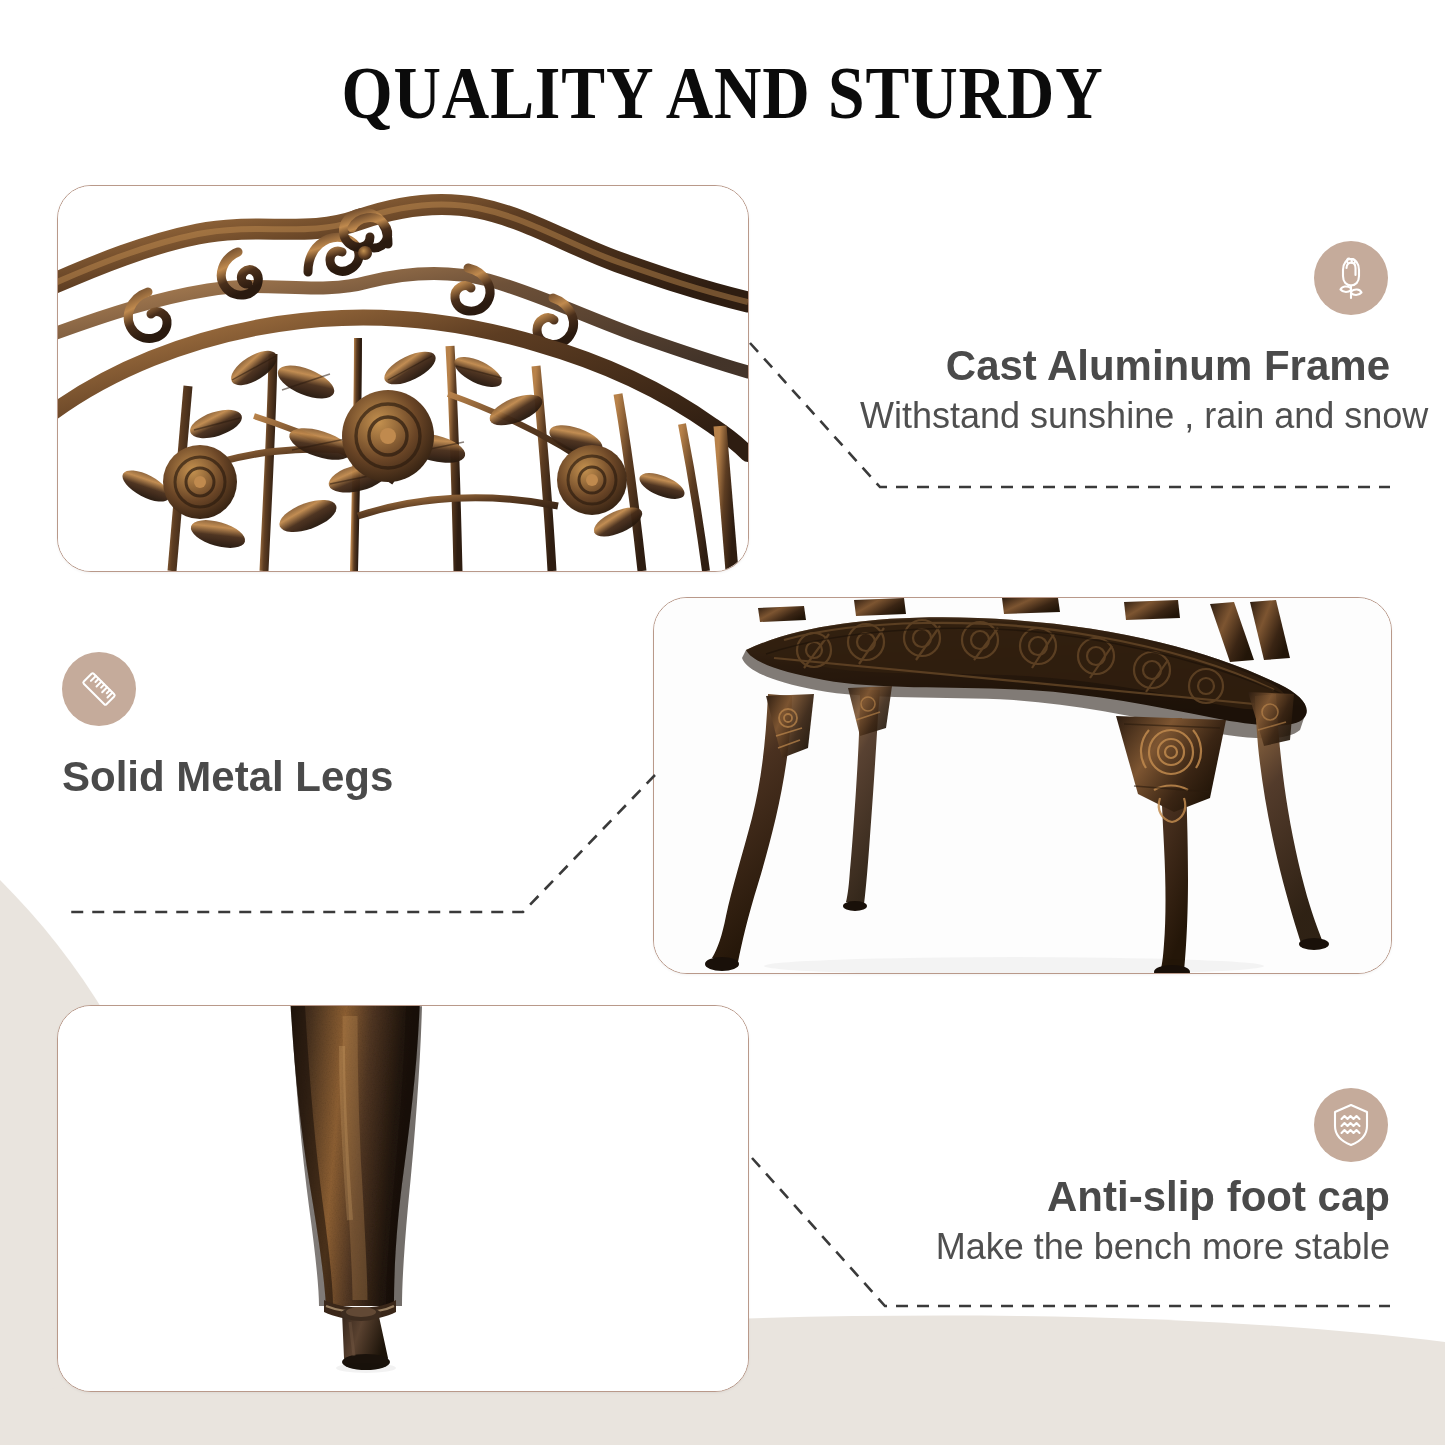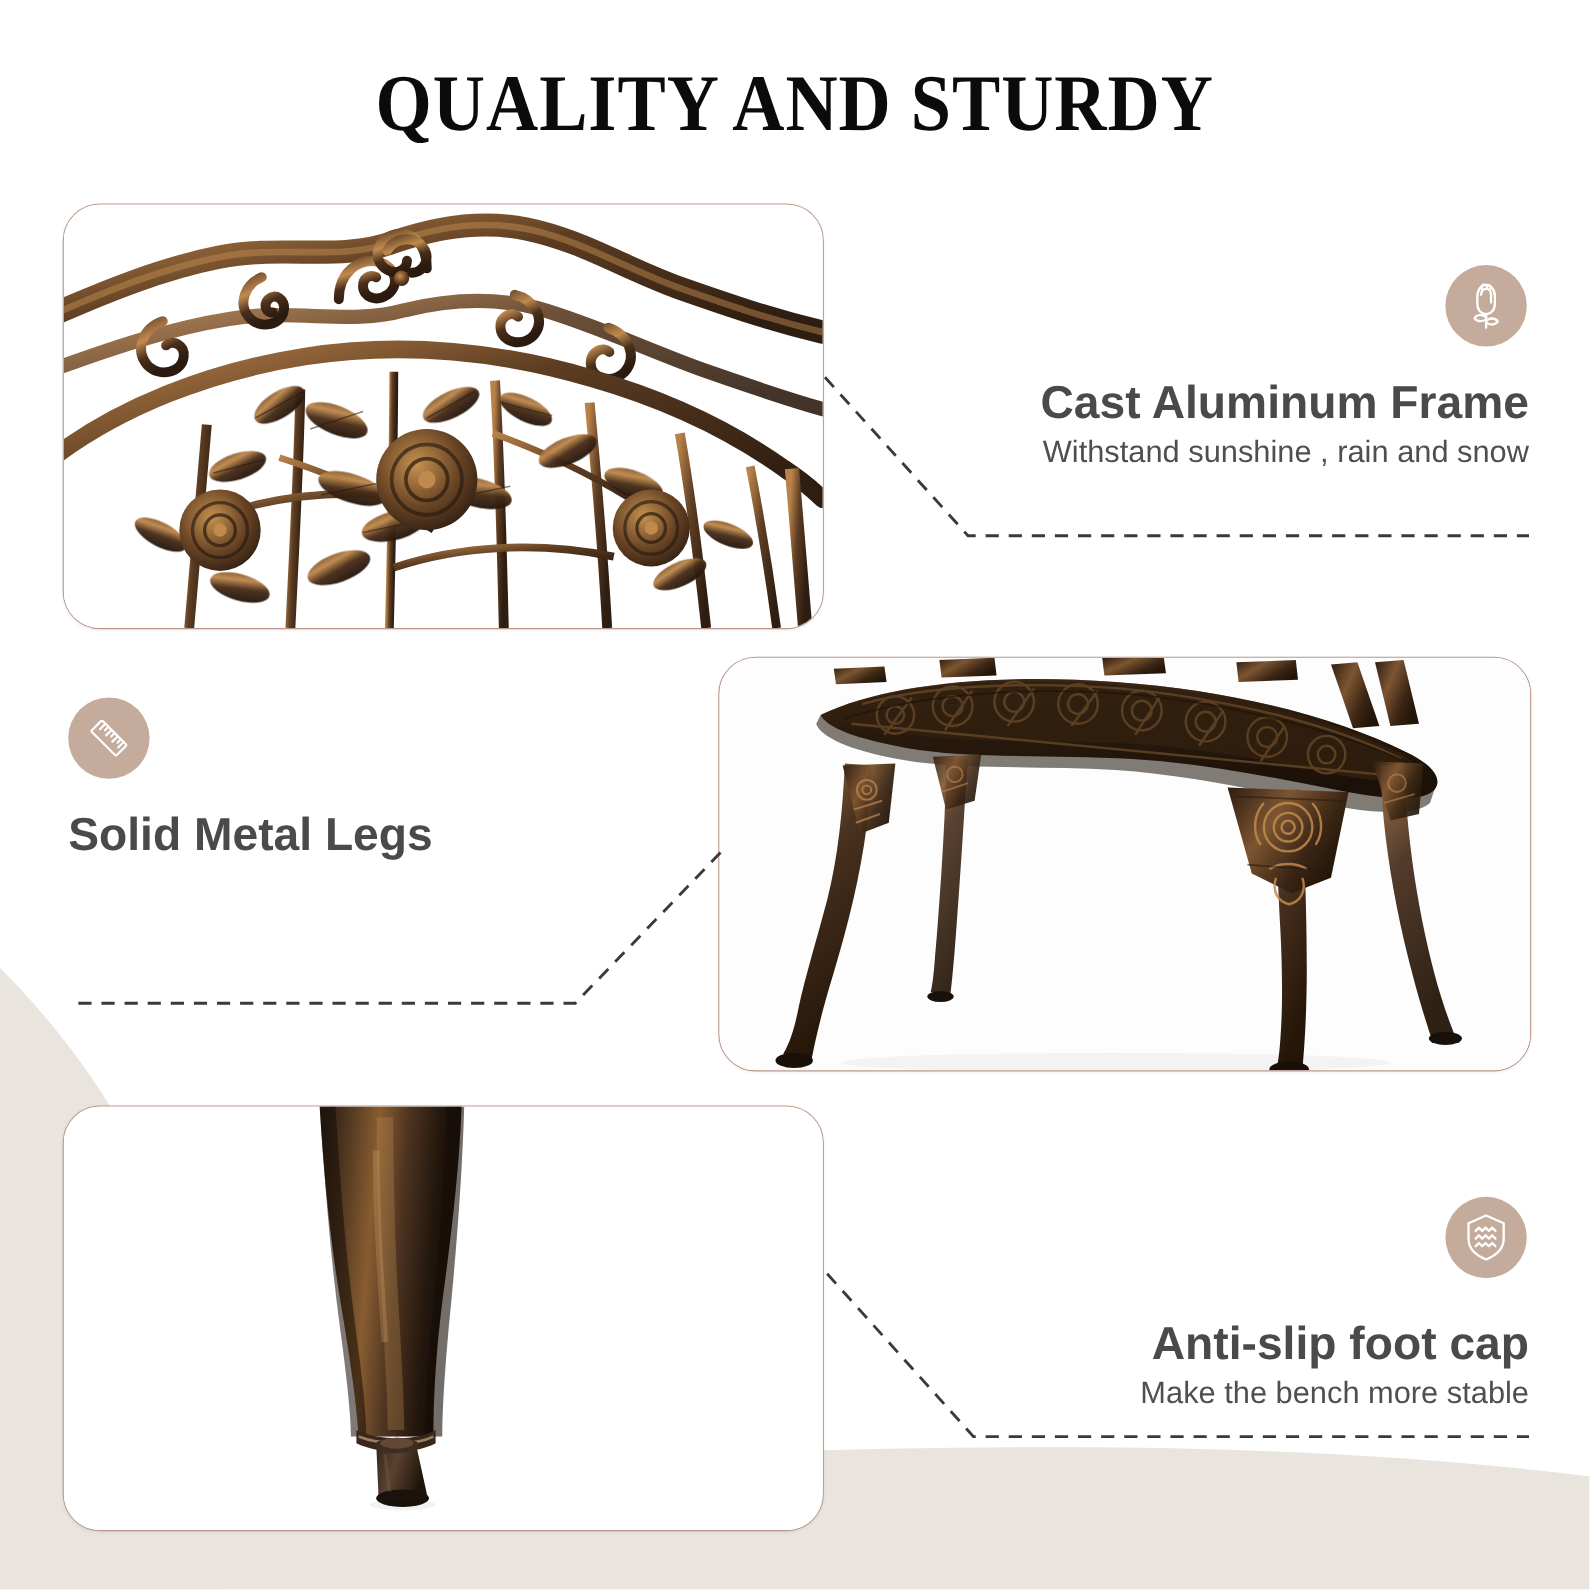--- a/index.html
+++ b/index.html
@@ -55,41 +55,41 @@
     display:flex;align-items:center;justify-content:center;
   }
   .feature-title{
     font-size:42px;
     font-weight:600;
     color:#4a4a4a;
     line-height:1.08;
     white-space:nowrap;
   }
   .feature-sub{
-    font-size:28px;
+    font-size:36px;
     font-weight:400;
     color:#4f4f4f;
     line-height:1.2;
     margin-top:6px;
     white-space:nowrap;
   }
 
   
   #feature-cast{left:860px;top:241px;width:530px;text-align:right;}
   #feature-cast .feature-icon{margin-left:auto;margin-right:2px;}
   #feature-cast .feature-title{margin-top:28px;}
 
   
-  #feature-legs{left:62px;top:634px;width:540px;text-align:left;}
+  #feature-legs{left:62px;top:652px;width:540px;text-align:left;}
   #feature-legs .feature-title{margin-top:28px;}
 
   
   #feature-foot{left:860px;top:1088px;width:530px;text-align:right;}
   #feature-foot .feature-icon{margin-left:auto;margin-right:2px;}
-  #feature-foot .feature-title{margin-top:36px;}
+  #feature-foot .feature-title{margin-top:12px;}
 
   
   #connector-layer{position:absolute;inset:0;z-index:4;pointer-events:none;}
   .connector{fill:none;stroke:#3a3a3a;stroke-width:2.6;stroke-dasharray:12 9;}
 </style>
 </head>
 <body>
 
 <svg id="bg-layer" viewBox="0 0 1445 1445" preserveAspectRatio="none">
 

